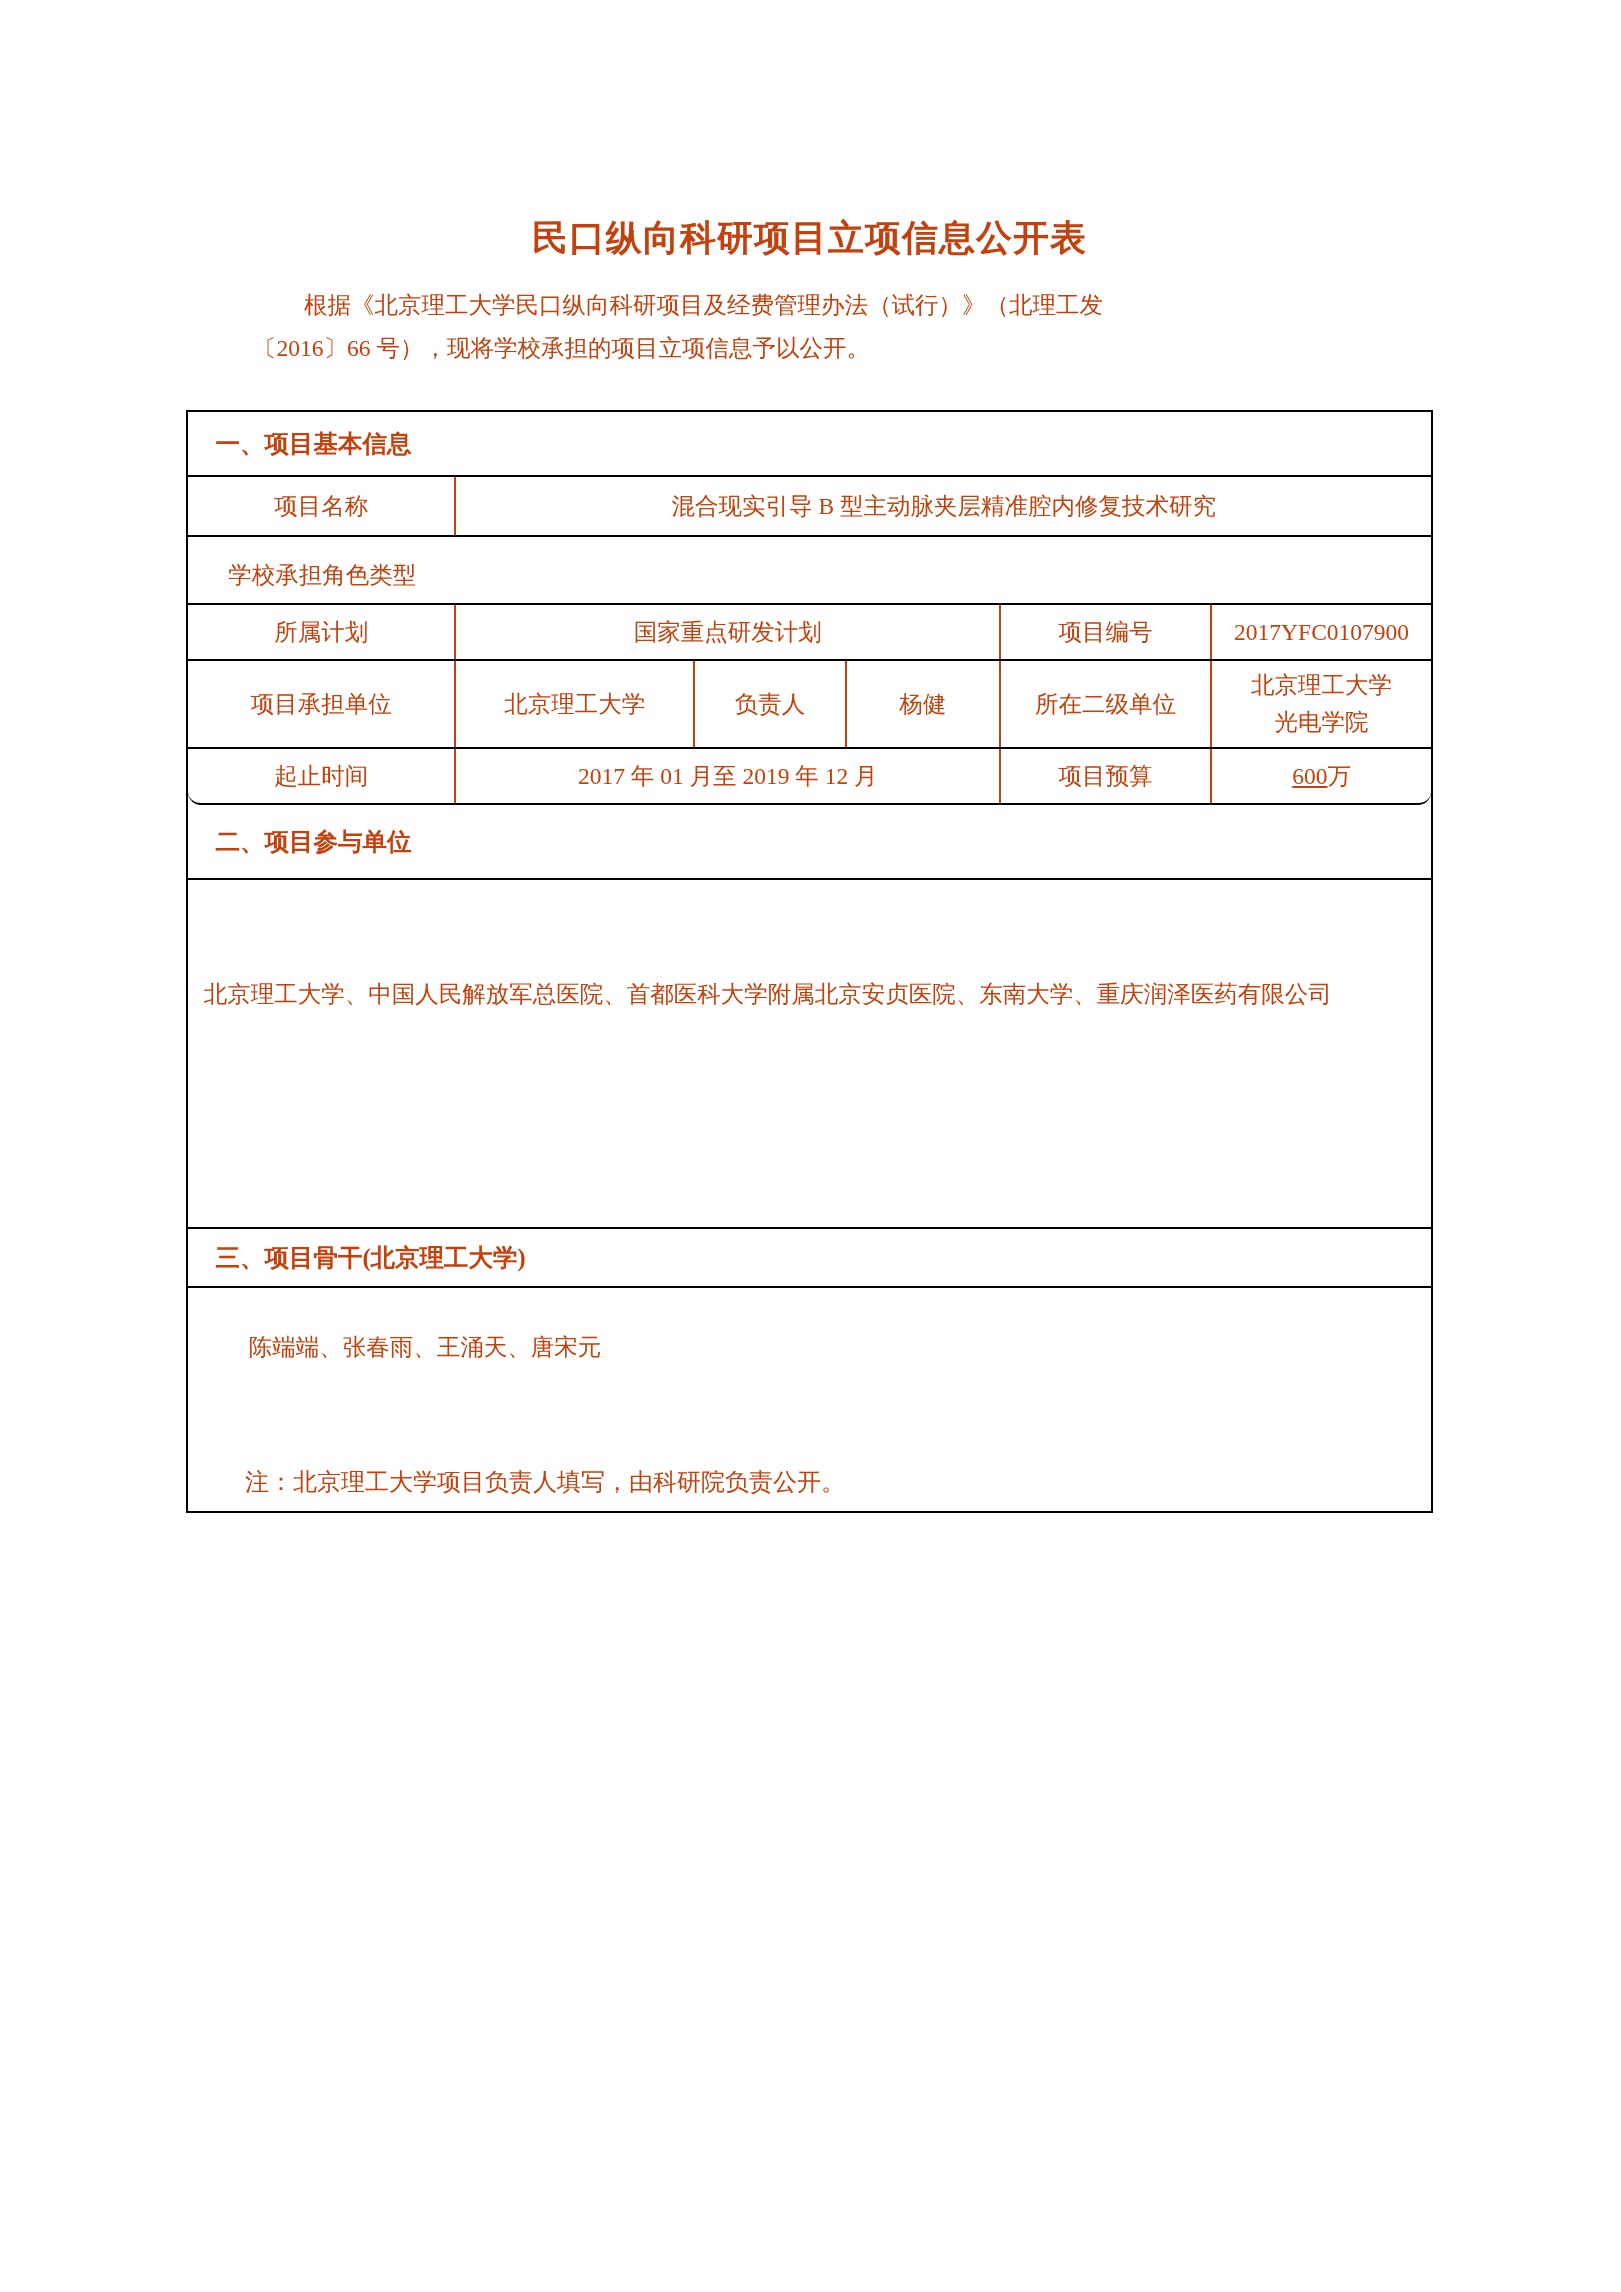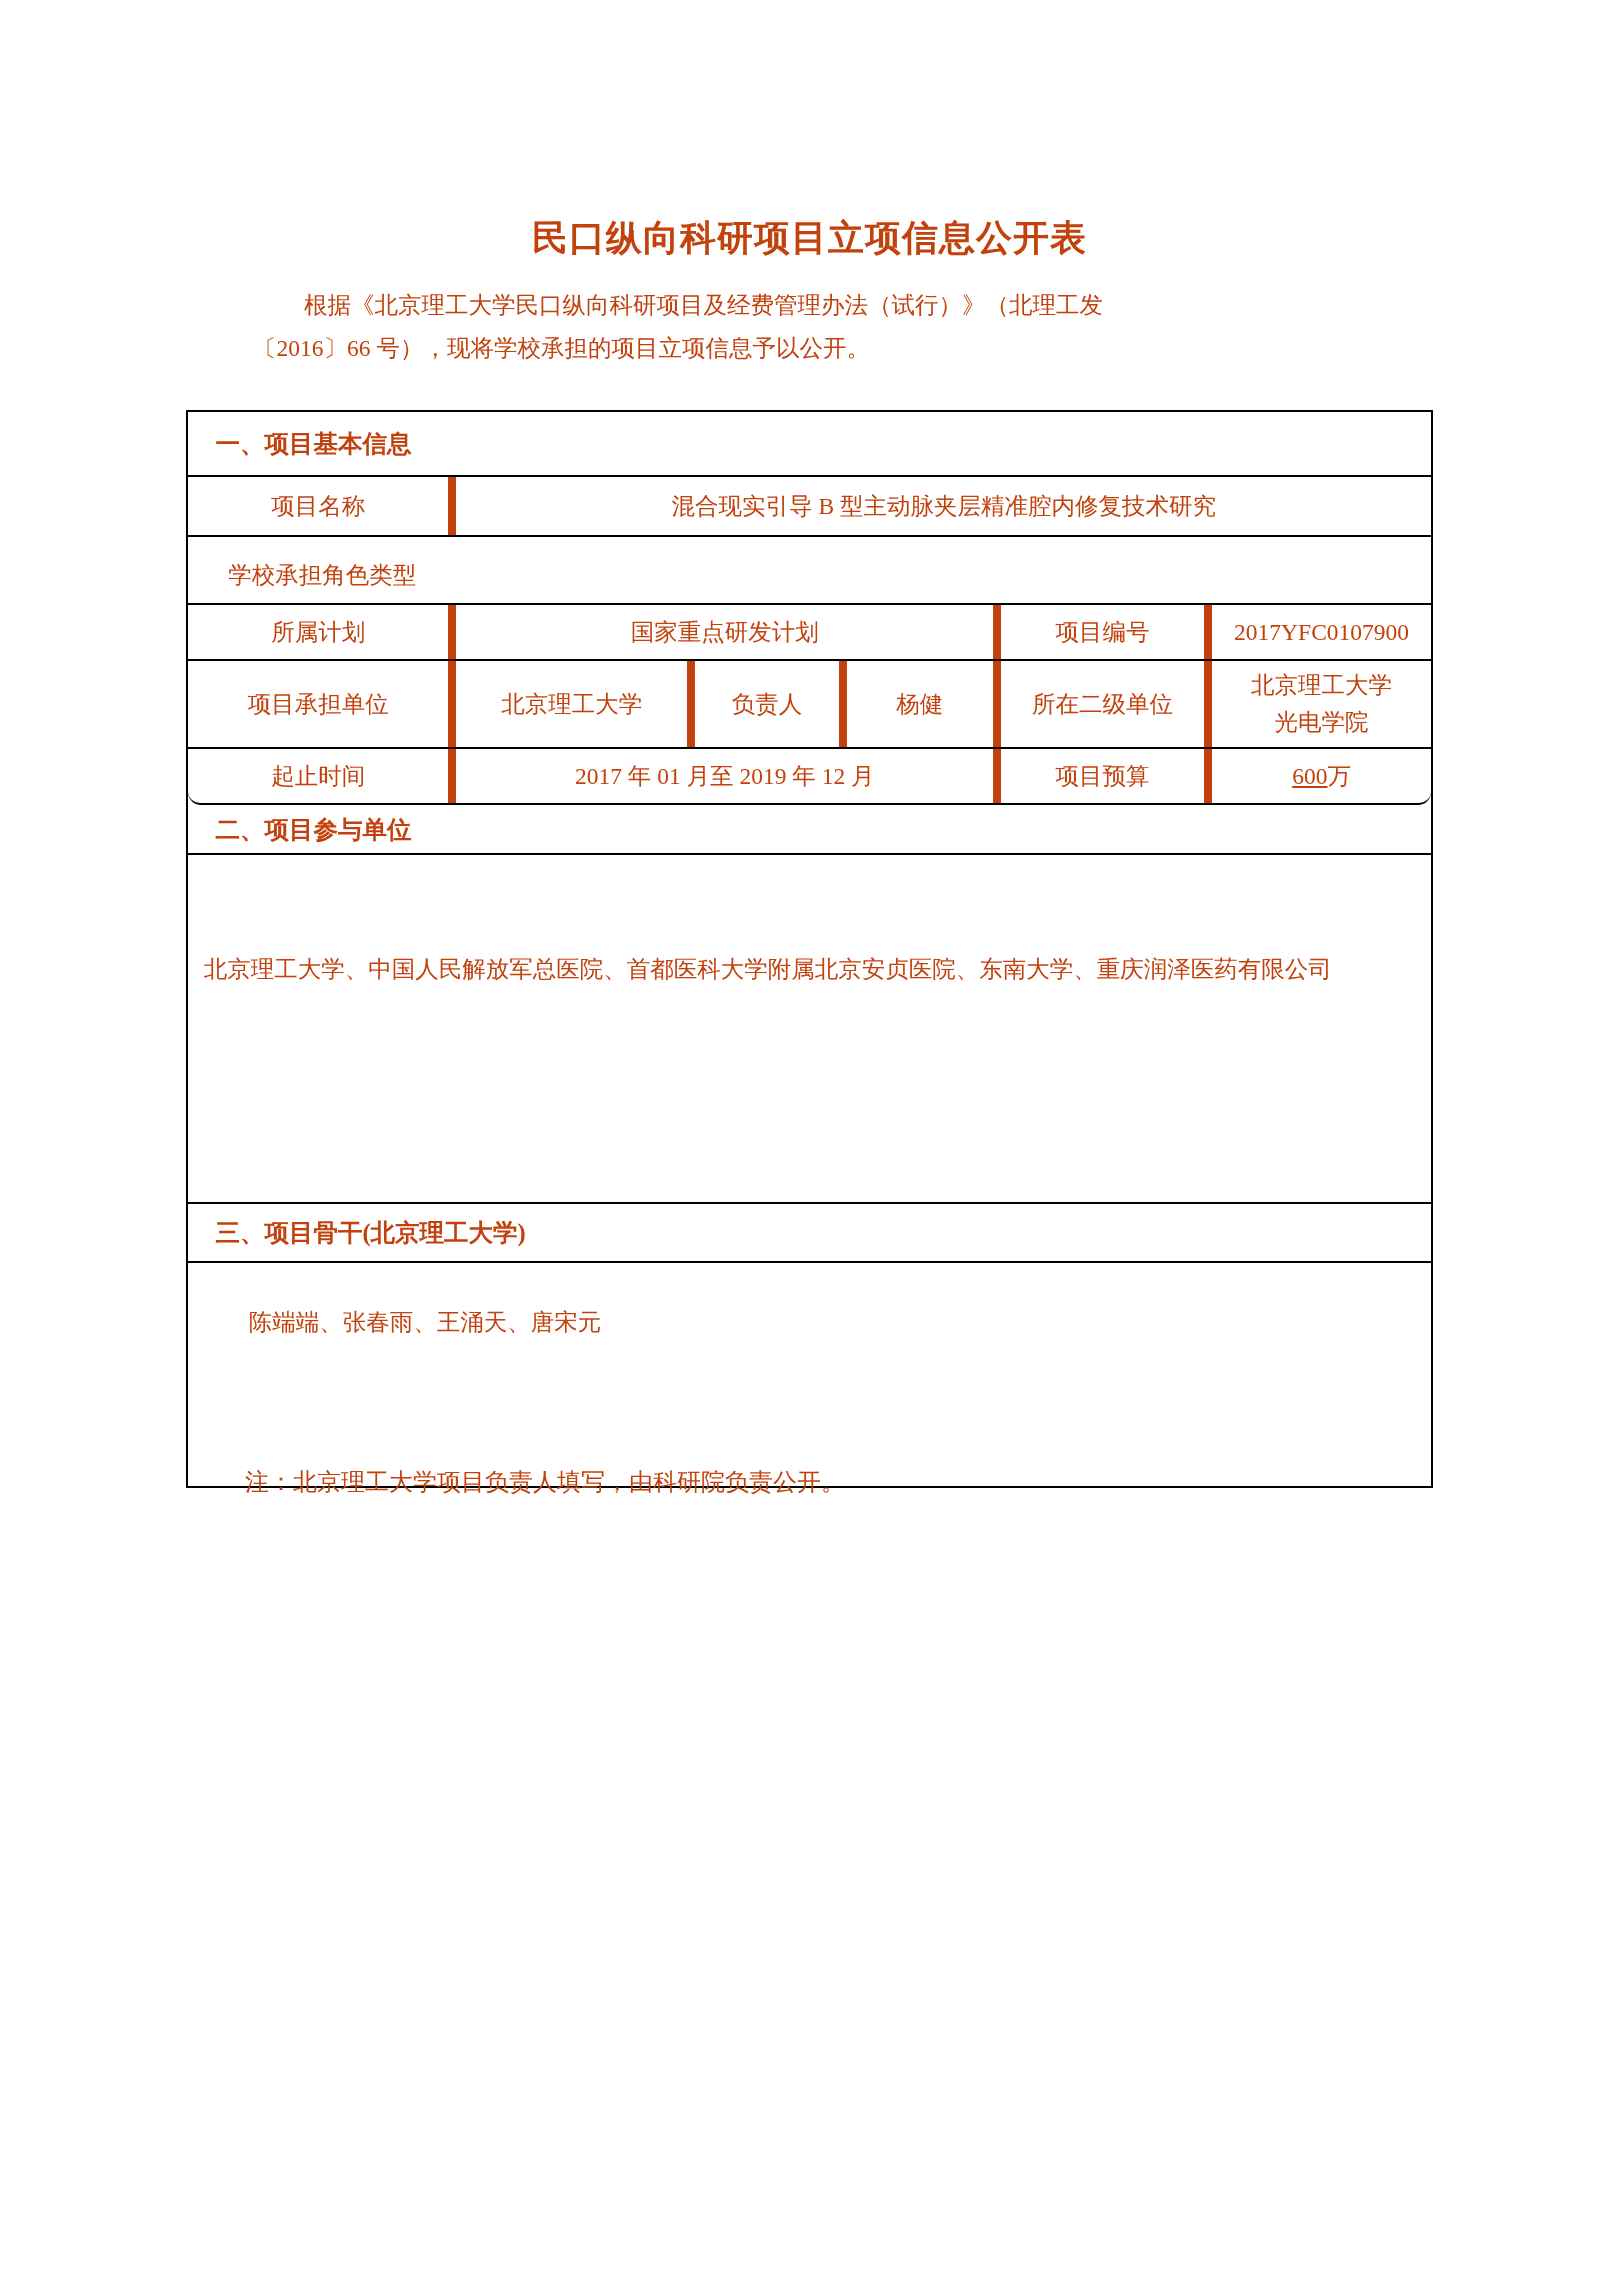--- a/index.html
+++ b/index.html
@@ -41,42 +41,42 @@
     font-size: 23.5px;
   }
   .t-row {
     display: flex;
     box-sizing: border-box;
     border-bottom: 2.9px solid #000;
   }
   .t-row:last-child { border-bottom: none; }
   .cell {
     box-sizing: border-box;
-    border-right: 8px solid #c2410c;
+    border-right: 2px solid #c2410c;
     display: flex;
     align-items: center;
     justify-content: center;
     text-align: center;
     overflow: hidden;
   }
   .cell:last-child { border-right: none; }
   .sec-header {
     font-weight: bold;
     font-size: 24.5px;
     padding-left: 27.4px;
     display: flex;
     align-items: center;
   }
   .h-r1 { height: 65px; }
   .h-r2 { height: 60px; }
   .h-r3 { height: 59px; margin-top: 9px; }
   .h-r4 { height: 56px; }
   .h-r5 { height: 88px; }
   .h-r6 { height: 56px; border-radius: 13px; }
-  .h-r7 { height: 50px; }
+  .h-r7 { height: 75px; }
   .h-r8 { height: 349px; }
   .h-r9 { height: 59px; }
   .h-r10 { height: 223px; margin-left: 45px; }
   .w-a    { width: 21.6%; flex: none; }
   .w-rest { flex: 1 1 auto; }
   .w-mid  { width: 43.8%; flex: none; }
   .w-lbl  { width: 17.0%; flex: none; }
   .w-val  { flex: 1 1 auto; }
   .w-b    { width: 19.2%; flex: none; }
   .w-c    { width: 12.2%; flex: none; }

